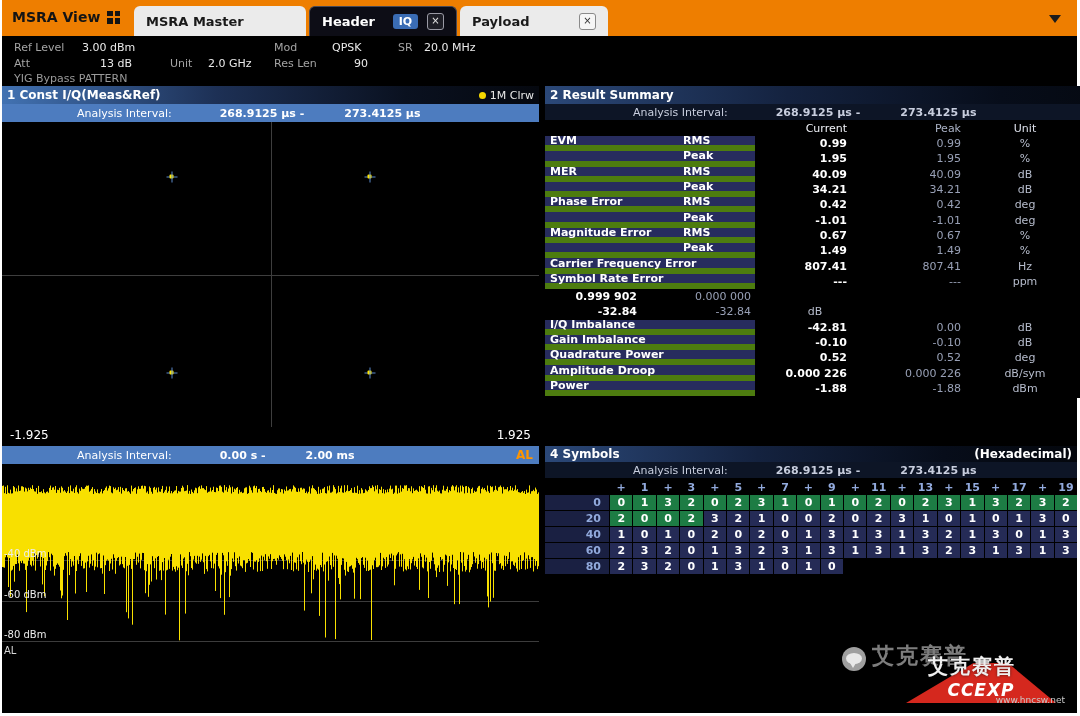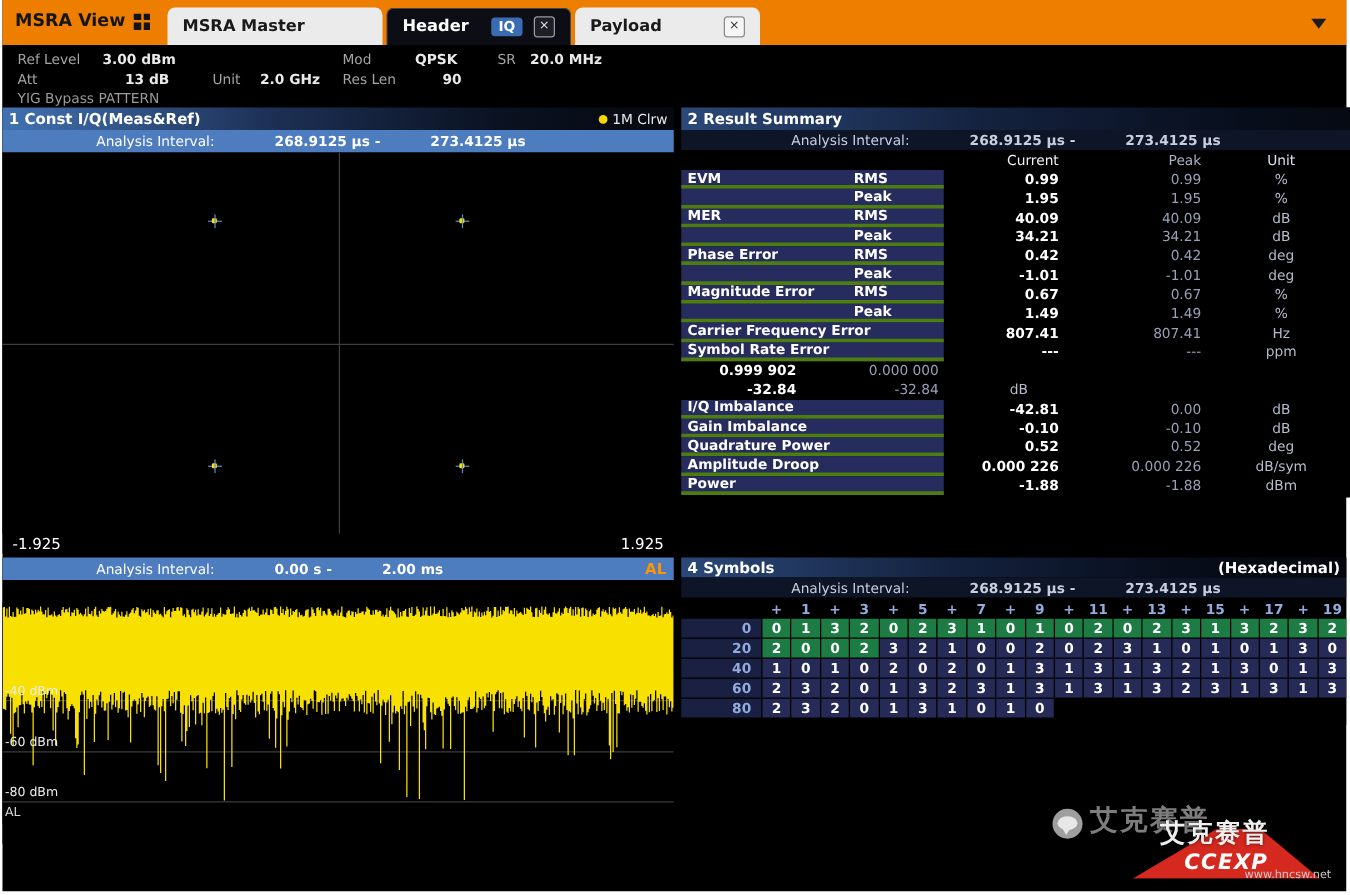--- a/index.html
+++ b/index.html
@@ -18,21 +18,21 @@
   .badge-iq{background:#3a6cb4;color:#fff;font-size:11px;font-weight:bold;padding:1px 6px;border-radius:3px;margin-left:16px;}
   .close-btn{width:15px;height:15px;border-radius:3px;font-size:10px;line-height:14px;text-align:center;margin-left:7px;font-weight:normal;}
   .close-btn.on-dark{border:1px solid #9a9aa5;color:#e5e5e5;background:rgba(255,255,255,0.07);}
   .close-btn.on-light{border:1px solid #8a8a8a;color:#333;background:#f6f6f6;}
   .caret{position:absolute;right:16px;top:15px;width:0;height:0;border-left:6px solid transparent;border-right:6px solid transparent;border-top:8px solid #1c1c1c;}
 
   
   .settings{position:absolute;left:0;top:36px;right:0;height:50px;background:#000;font-size:11px;}
   .settings span{position:absolute;white-space:nowrap;}
   .s-label{color:#a4a4a4;}
-  .s-value{color:#eaeaea;font-weight:bold;}
+  .s-value{color:#eaeaea;font-weight:normal;}
   .s-dim{color:#9a9a9a;}
 
   
   .window{position:absolute;background:#000;}
   .titlebar{height:18px;display:flex;align-items:center;justify-content:space-between;padding:0 5px;font-size:12px;font-weight:bold;color:#fff;box-sizing:border-box;}
   .titlebar.bright{background:linear-gradient(90deg,#4272b2 0%,#1d3055 40%,#0a1120 75%,#05080f 100%);}
   .titlebar.dim{background:linear-gradient(90deg,#2b4878 0%,#14223f 40%,#070d1a 75%,#04070d 100%);}
   .titlebar.short{height:16px;}
   .trace-label{display:flex;align-items:center;gap:4px;font-size:11px;font-weight:normal;color:#e8e8e8;}
   .dot{width:7px;height:7px;border-radius:50%;background:#f5d800;}
@@ -56,21 +56,21 @@
   .axis-row{position:absolute;left:0;right:0;bottom:0;height:16px;display:flex;justify-content:space-between;align-items:center;padding:0 8px;color:#fff;font-size:12px;}
 
   
   .rs-header{position:absolute;left:0;right:0;top:34px;height:16px;display:flex;align-items:center;font-size:11px;}
   .rs-h-name{width:210px;}
   .rs-h-cur{width:100px;text-align:right;padding-right:8px;color:#f0f2f8;box-sizing:border-box;}
   .rs-h-peak{width:118px;text-align:right;padding-right:12px;color:#aab2c6;box-sizing:border-box;}
   .rs-h-unit{width:104px;text-align:center;color:#dde1ec;box-sizing:border-box;}
   .rs-rows{position:absolute;left:0;right:0;top:50px;bottom:2px;display:flex;flex-direction:column;}
   .rs-row{flex:1;display:flex;align-items:center;font-size:11px;min-height:0;}
-  .rs-name{width:210px;align-self:stretch;background:#272c5e;border-bottom:3px solid #4d7c0f;display:flex;align-items:center;position:relative;color:#fff;font-weight:bold;padding-left:5px;box-sizing:border-box;}
+  .rs-name{width:210px;align-self:stretch;background:#272c5e;border-bottom:6px solid #4d7c0f;display:flex;align-items:center;position:relative;color:#fff;font-weight:bold;padding-left:5px;box-sizing:border-box;}
   .rs-sub{position:absolute;left:138px;font-weight:bold;}
   .rs-cur{width:100px;text-align:right;padding-right:8px;color:#fff;font-weight:bold;box-sizing:border-box;}
   .rs-peak{width:118px;text-align:right;padding-right:12px;color:#98a0b6;box-sizing:border-box;}
   .rs-unit{width:104px;text-align:center;color:#b6bccc;box-sizing:border-box;}
 
   
   .mag-plot{position:absolute;left:0;right:0;top:36px;height:177px;overflow:hidden;background:#000;}
   .mag-grid{position:absolute;left:0;right:0;height:1px;background:#3c3c3c;z-index:0;}
   .mag-svg{position:absolute;left:0;top:0;z-index:1;}
   .mag-tick{position:absolute;left:2px;font-size:10px;color:#ececec;z-index:2;}

